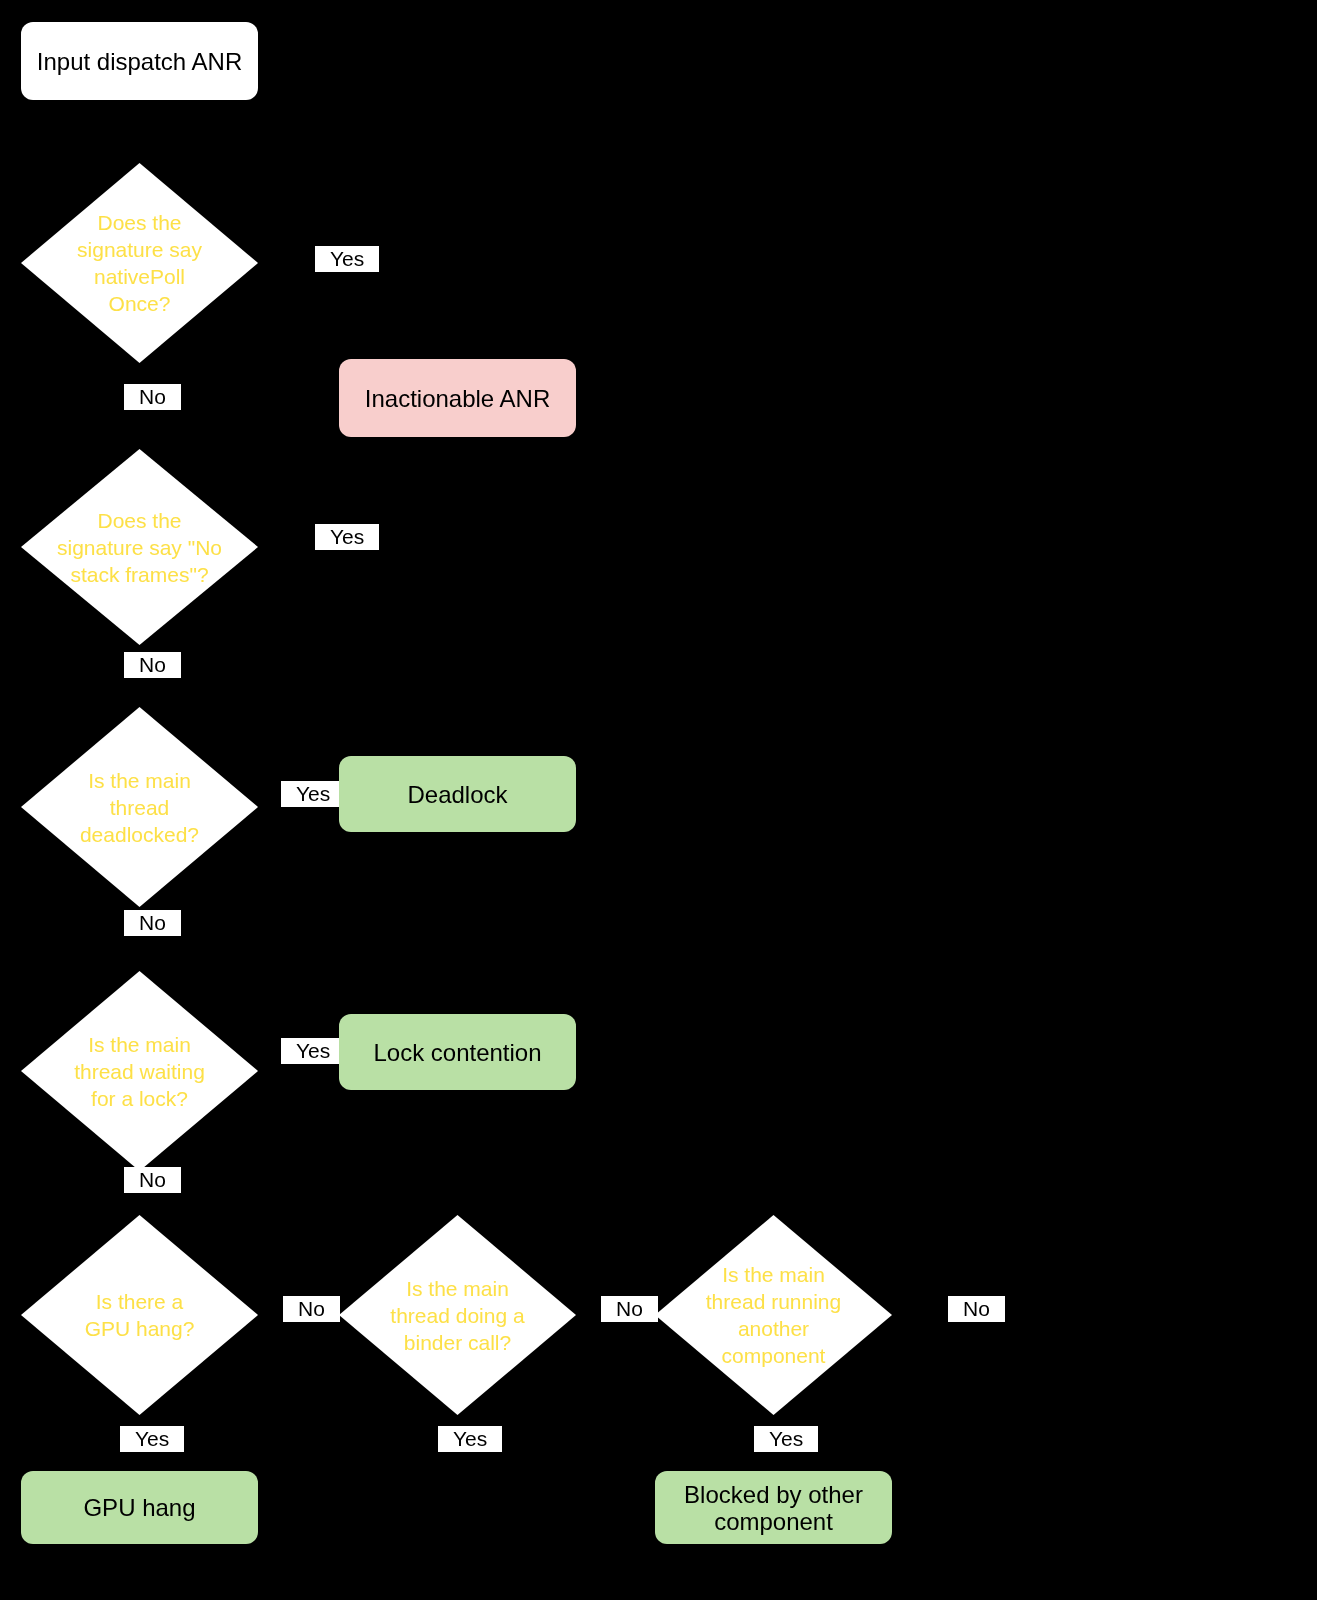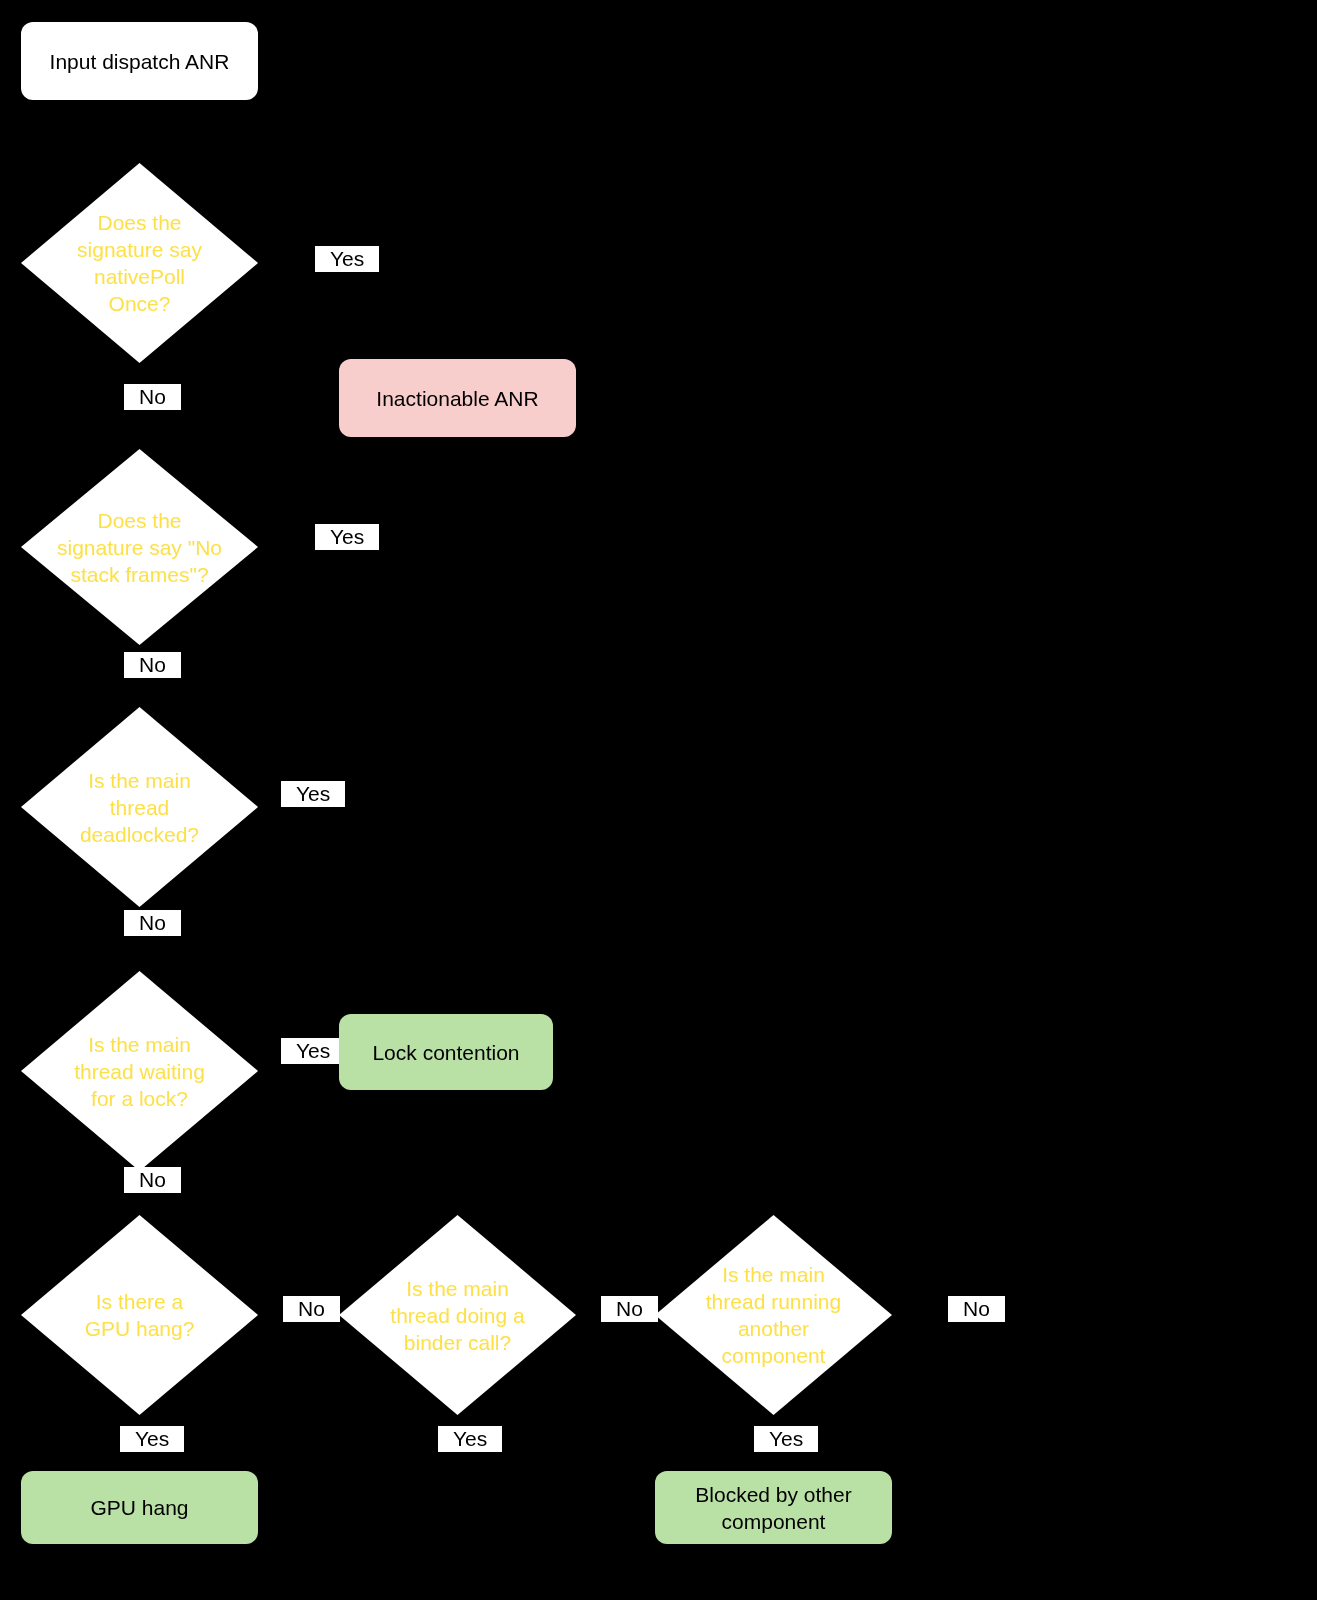--- a/index.html
+++ b/index.html
@@ -18,21 +18,21 @@
   
   .box {
     position: absolute;
     box-sizing: border-box;
     border-radius: 12px;
     display: flex;
     align-items: center;
     justify-content: center;
     text-align: center;
     color: #000000;
-    font-size: 21px;
+    font-size: 24px;
     line-height: 27px;
     padding: 4px 8px;
     white-space: pre-line;
   }
   .box.start   { background: #ffffff; }
   .box.bad     { background: #f8cecc; }
   .box.result  { background: #b9e0a5; }
 
   
   .diamond {
@@ -104,31 +104,34 @@
 
   <div class="diamond" style="left:21px; top:707px; width:237px; height:200px;">
     <div class="shape"></div>
     <div class="dtext">Is the main
 thread
 deadlocked?</div>
   </div>
   <div class="edgelabel" style="left:281px; top:781px;">Yes</div>
   <div class="edgelabel" style="left:124px; top:910px;">No</div>
 
+  <div class="box result" style="left:339px; top:756px; width:237px; height:76px;">
+    <span>Deadlock</span>
+  </div>
 
   <div class="diamond" style="left:21px; top:971px; width:237px; height:200px;">
     <div class="shape"></div>
     <div class="dtext">Is the main
 thread waiting
 for a lock?</div>
   </div>
   <div class="edgelabel" style="left:281px; top:1038px;">Yes</div>
   <div class="edgelabel" style="left:124px; top:1167px;">No</div>
 
-  <div class="box result" style="left:339px; top:1014px; width:214px; height:76px;">
+  <div class="box result" style="left:339px; top:1014px; width:237px; height:76px;">
     <span>Lock contention</span>
   </div>
 
   <div class="diamond" style="left:21px; top:1215px; width:237px; height:200px;">
     <div class="shape"></div>
     <div class="dtext">Is there a
 GPU hang?</div>
   </div>
   <div class="edgelabel" style="left:283px; top:1296px;">No</div>
   <div class="edgelabel" style="left:120px; top:1426px;">Yes</div>

